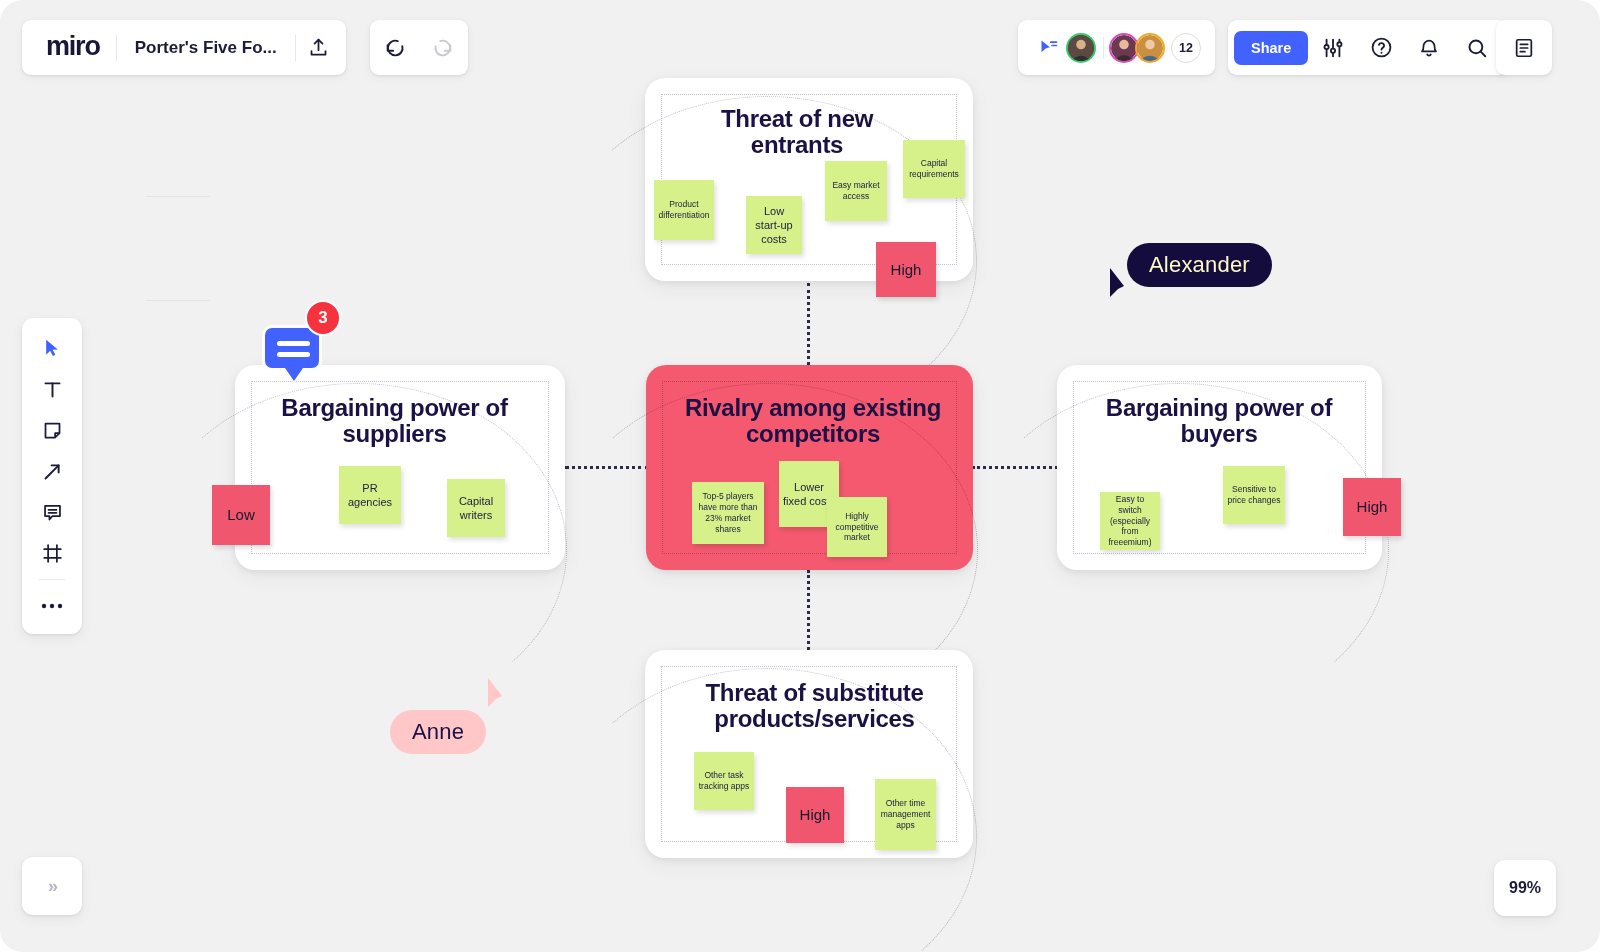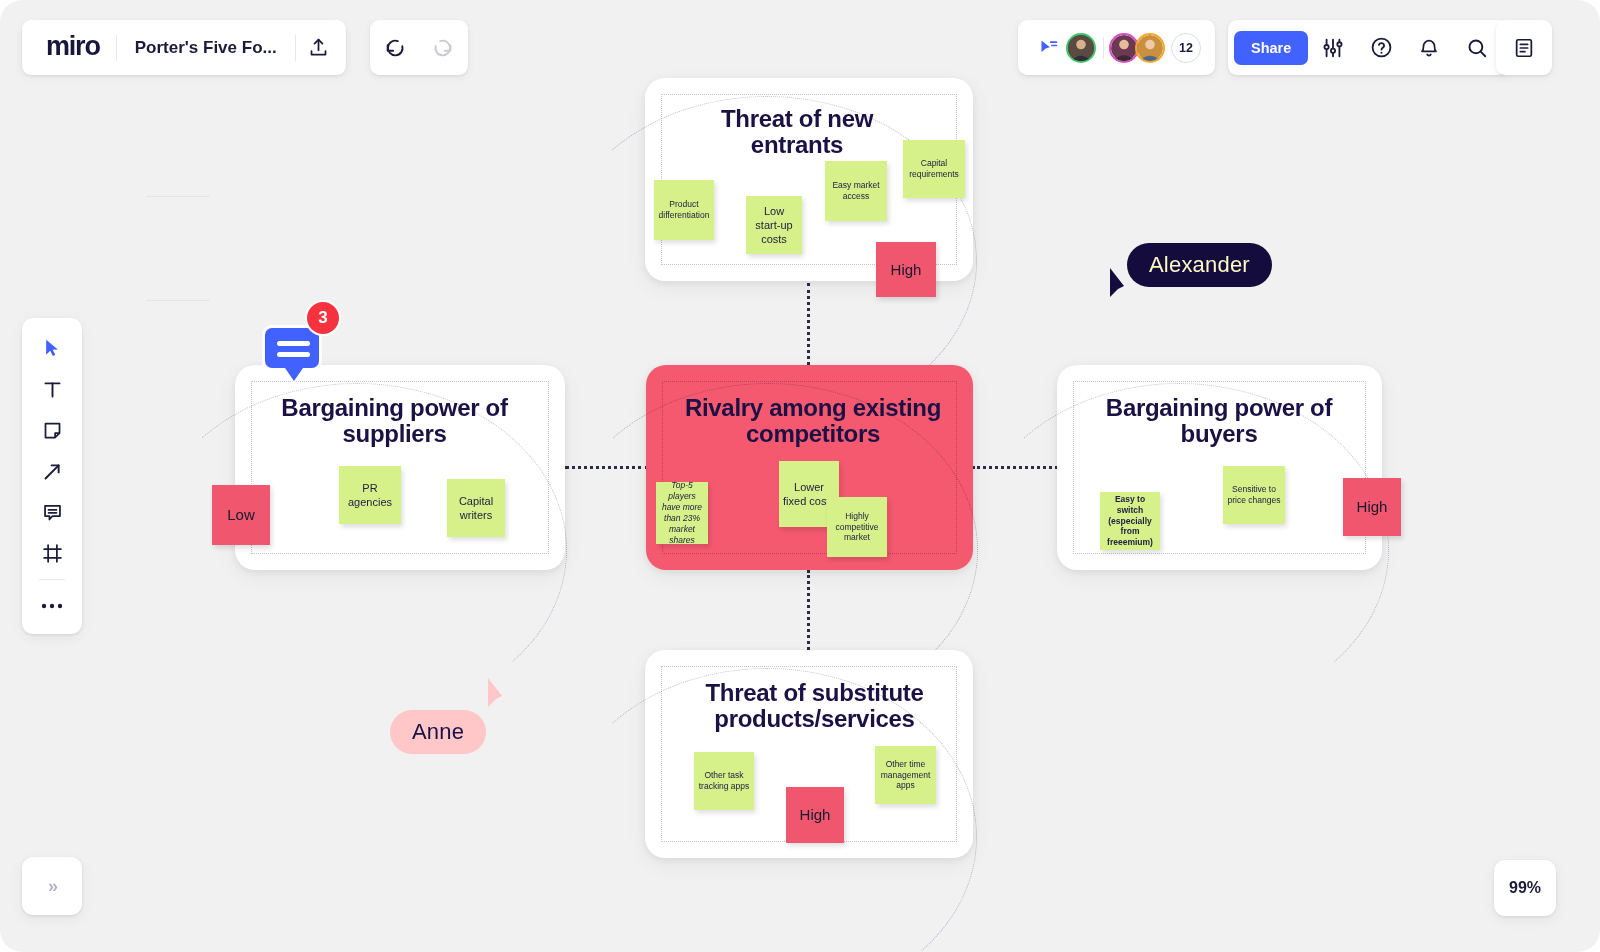--- a/index.html
+++ b/index.html
@@ -278,41 +278,41 @@
   </div>
   <div class="sticky red verdict" style="left:212px; top:485px; width:58px; height:60px;">Low</div>
   <div class="sticky mid" style="left:339px; top:466px; width:62px; height:58px;">PR agencies</div>
   <div class="sticky mid" style="left:447px; top:479px; width:58px; height:58px;">Capital writers</div>
 
   <div class="frame rivalry" style="left:646px; top:365px; width:327px; height:205px;">
     <div class="frame-inner-dash"></div>
     <div class="arc" style="left:-88px; top:18px; width:420px; height:334px; border-color:rgba(60,15,35,.32); border-left-color:transparent; border-bottom-color:transparent;"></div>
     <div class="frame-title" style="left:37px; top:30px; width:260px;">Rivalry among existing competitors</div>
   </div>
-  <div class="sticky" style="left:656px; top:482px; width:52px; height:62px;font-style:italic;">Top-5 players have more than 23% market shares</div>
+  <div class="sticky" style="left:692px; top:482px; width:72px; height:62px;">Top-5 players have more than 23% market shares</div>
   <div class="sticky mid" style="left:779px; top:461px; width:60px; height:66px;">Lower fixed costs</div>
   <div class="sticky" style="left:827px; top:497px; width:60px; height:60px;">Highly competitive market</div>
 
   <div class="frame" style="left:1057px; top:365px; width:325px; height:205px;">
     <div class="frame-inner-dash"></div>
     <div class="arc" style="left:-88px; top:18px; width:420px; height:334px;"></div>
     <div class="frame-title" style="left:37px; top:30px; width:250px;">Bargaining power of buyers</div>
   </div>
-  <div class="sticky" style="left:1100px; top:492px; width:60px; height:58px;font-weight:bold;">Easy to switch (especially from freeemium)</div>
+  <div class="sticky" style="left:1100px; top:492px; width:60px; height:58px;">Easy to switch (especially from freeemium)</div>
   <div class="sticky" style="left:1223px; top:466px; width:62px; height:58px;">Sensitive to price changes</div>
   <div class="sticky red verdict" style="left:1343px; top:478px; width:58px; height:58px;">High</div>
 
   <div class="frame" style="left:645px; top:650px; width:328px; height:208px;">
     <div class="frame-inner-dash"></div>
     <div class="arc" style="left:-88px; top:18px; width:420px; height:338px;"></div>
     <div class="frame-title" style="left:37px; top:30px; width:265px;">Threat of substitute products/services</div>
   </div>
   <div class="sticky" style="left:694px; top:752px; width:60px; height:58px;">Other task tracking apps</div>
   <div class="sticky red verdict" style="left:786px; top:787px; width:58px; height:56px;">High</div>
-  <div class="sticky" style="left:875px; top:746px; width:61px; height:58px;">Other time management apps</div>
+  <div class="sticky" style="left:875px; top:779px; width:61px; height:71px;">Other time management apps</div>
 
   <div class="comment-pin">
     <div class="cp-line" style="top:13px;"></div>
     <div class="cp-line" style="top:24px;"></div>
   </div>
   <div class="comment-badge">3</div>
 
   <svg style="position:absolute; left:1108px; top:266px;" width="30" height="34" viewBox="0 0 30 34">
     <path d="M2 2 L2 31 L10 23 L16 20 Z" fill="#140c3c"></path>
   </svg>

